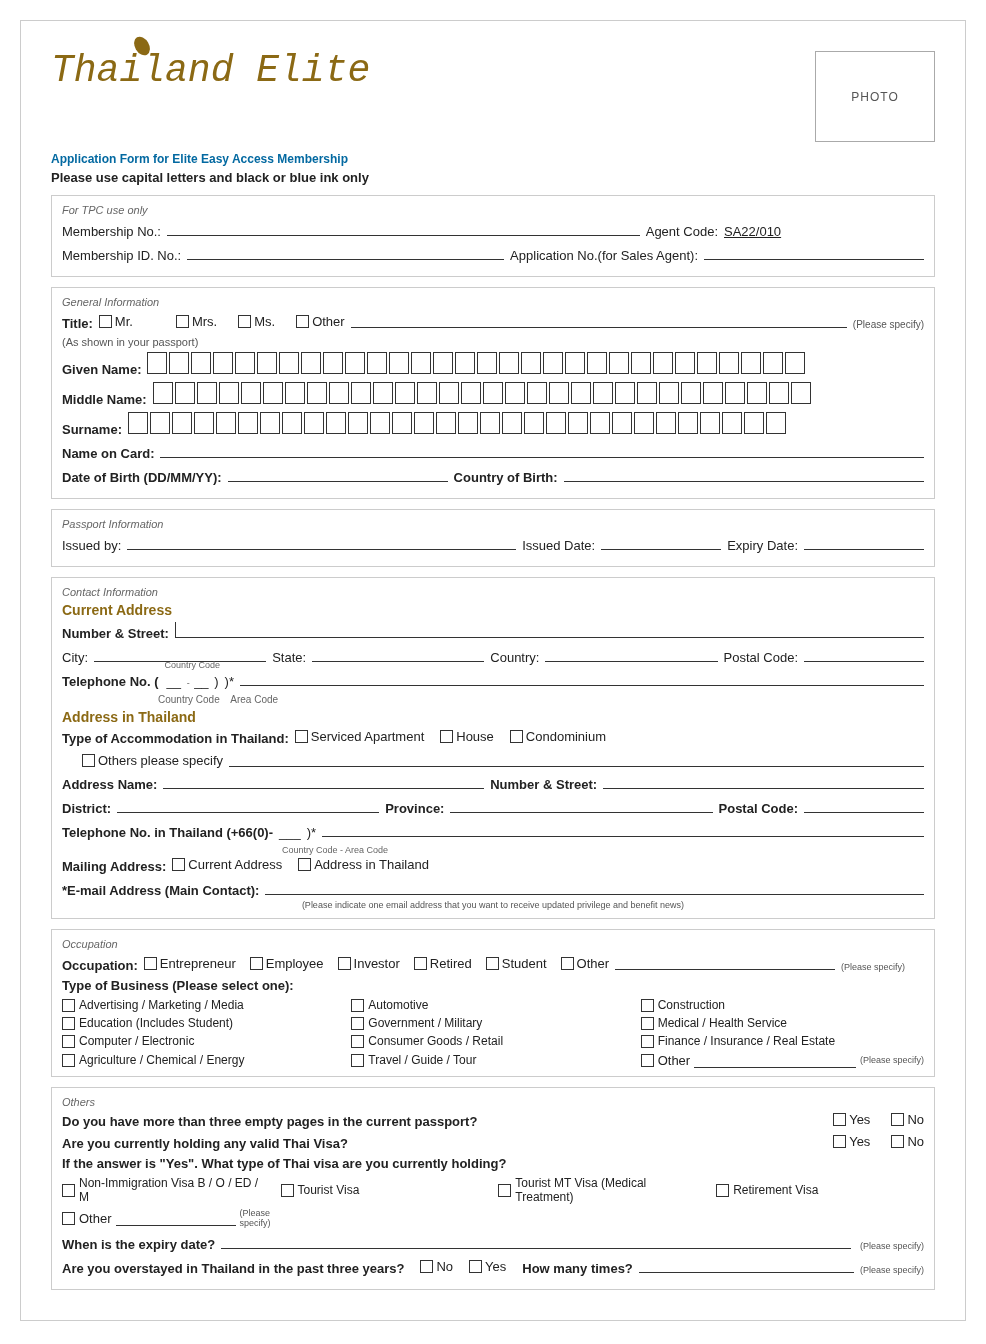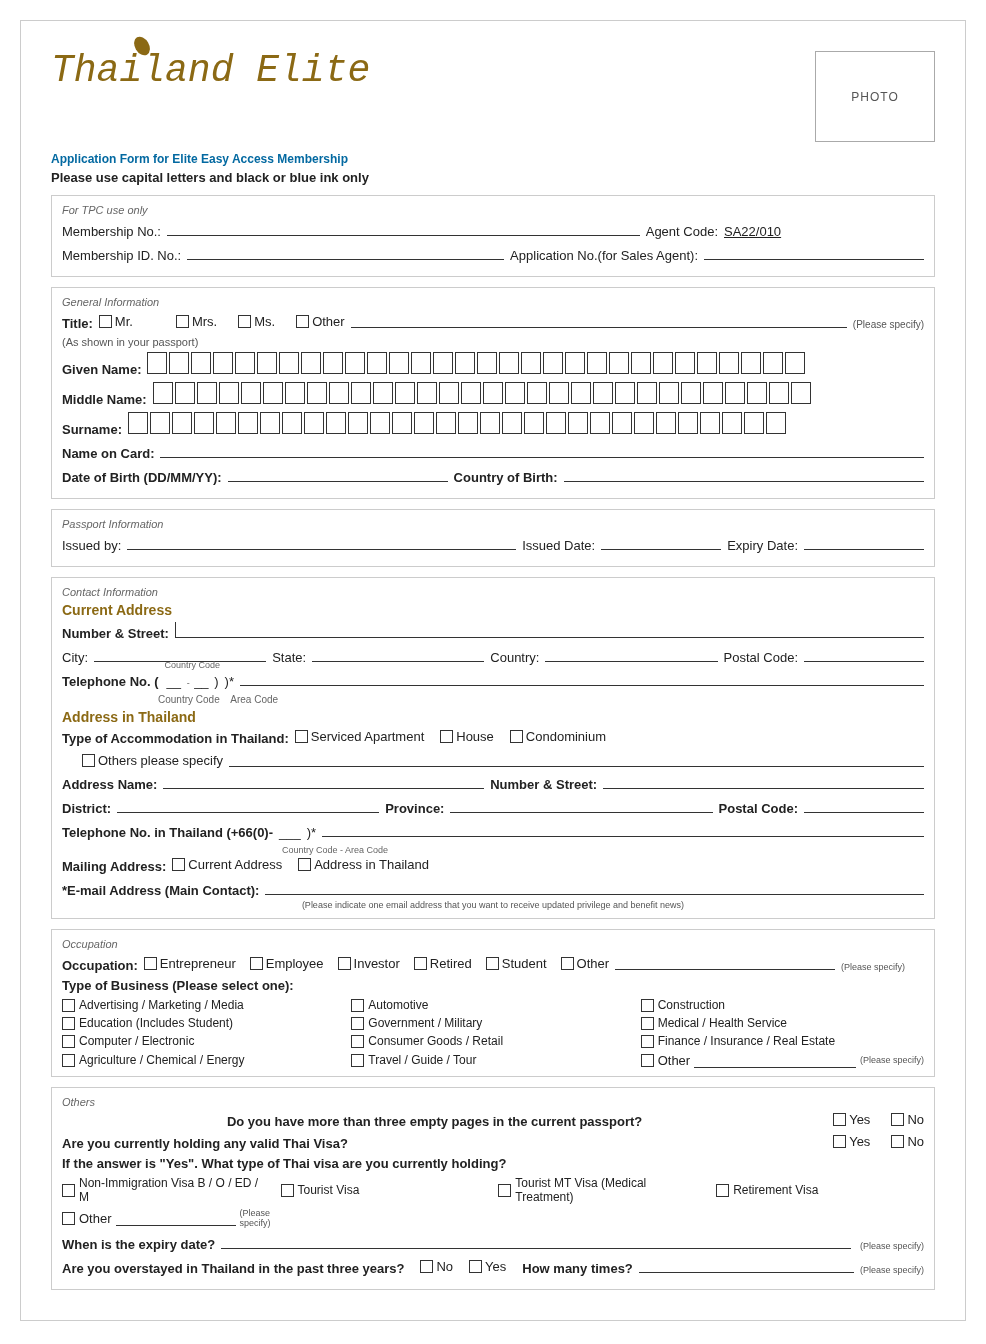--- a/index.html
+++ b/index.html
@@ -529,21 +529,21 @@
         <span class="underline-field medium"></span>
         <span style="font-size:9px; color:#555;">(Please specify)</span>
       </div>
     </div>
   </div>
 
   <div class="section-box">
     <div class="section-label">Others</div>
 
     <div class="field-row">
-      <span class="field-label bold" style="flex:1;text-align:center;">Do you have more than three empty pages in the current passport?</span>
+      <span class="field-label bold" style="flex:1;">Do you have more than three empty pages in the current passport?</span>
       <div class="checkbox-item" style="margin-left:20px;">
         <span class="checkbox-box"></span>
         <span>Yes</span>
       </div>
       <div class="checkbox-item" style="margin-left:15px;">
         <span class="checkbox-box"></span>
         <span>No</span>
       </div>
     </div>
 

